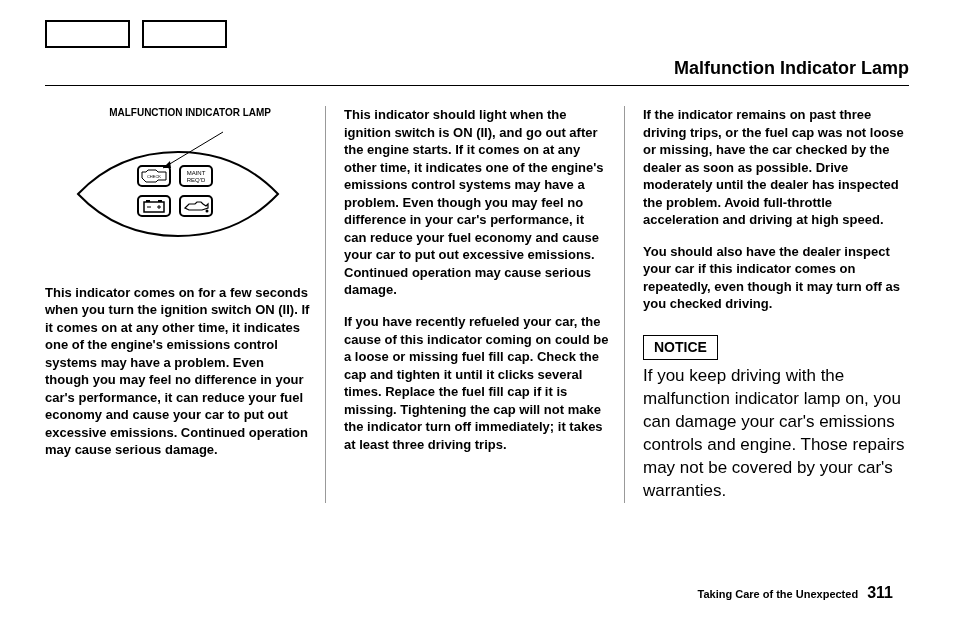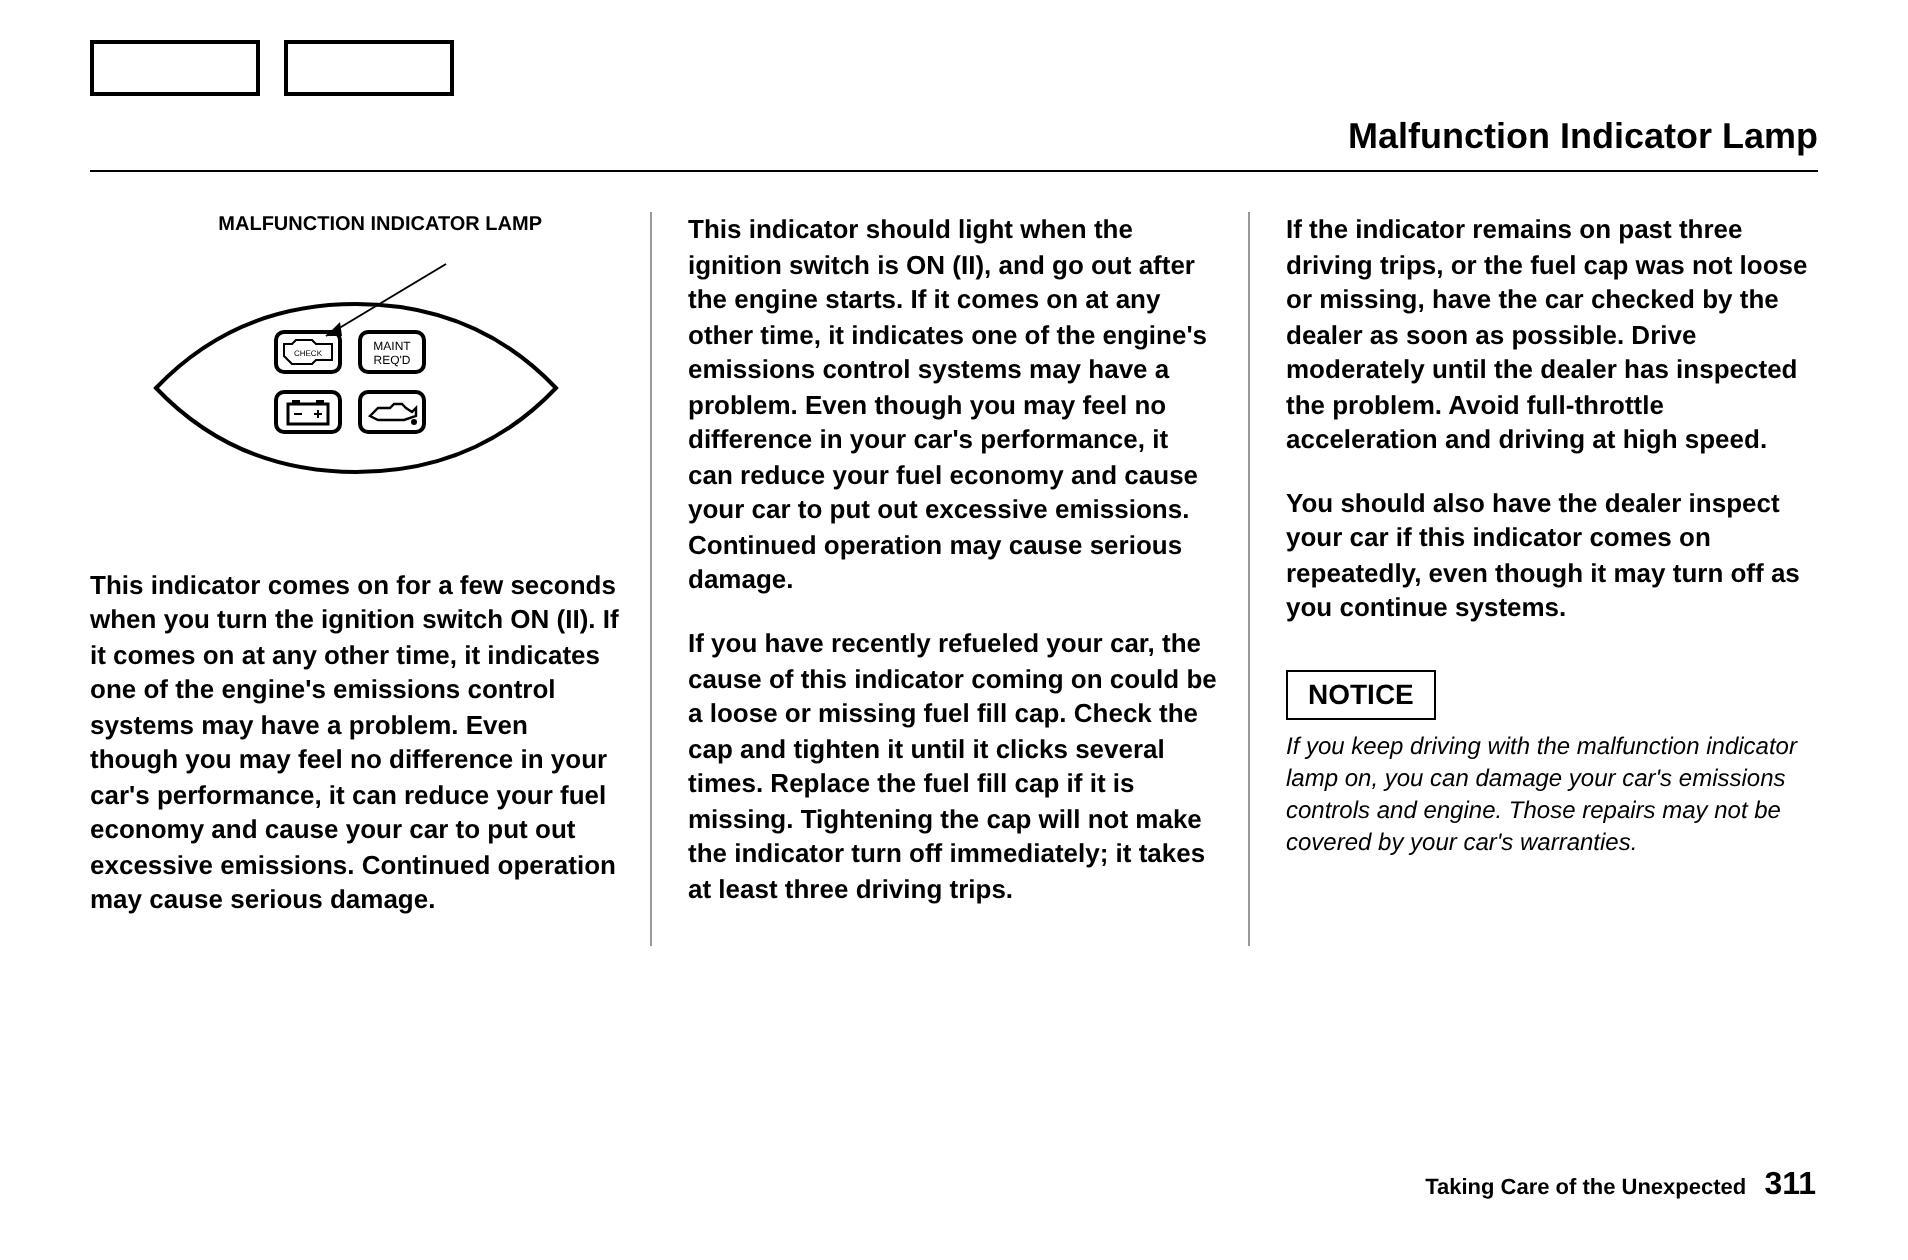--- a/index.html
+++ b/index.html
@@ -69,28 +69,27 @@
     .notice-box {
       border: 1.5px solid black;
       display: inline-block;
       padding: 2px 10px;
       font-weight: bold;
       font-size: 14px;
       margin-top: 8px;
       margin-bottom: 5px;
     }
     .notice-text {
-      font-style: italic;
-      font-size: 12px;
+      font-size: 17px;
       line-height: 1.35;
     }
     .footer {
       position: absolute;
       bottom: 28px;
-      right: 46px;
+      right: 61px;
       font-size: 11px;
       font-weight: bold;
     }
     .footer .pagenum {
       font-size: 16px;
       font-weight: bold;
       margin-left: 6px;
     }
   </style>
 </head>
@@ -145,21 +144,21 @@
     <div class="para">This indicator comes on for a few seconds when you turn the ignition switch ON (II). If it comes on at any other time, it indicates one of the engine's emissions control systems may have a problem. Even though you may feel no difference in your car's performance, it can reduce your fuel economy and cause your car to put out excessive emissions. Continued operation may cause serious damage.</div>
   </div>
 
   <div class="column col2">
     <div class="para">This indicator should light when the ignition switch is ON (II), and go out after the engine starts. If it comes on at any other time, it indicates one of the engine's emissions control systems may have a problem. Even though you may feel no difference in your car's performance, it can reduce your fuel economy and cause your car to put out excessive emissions. Continued operation may cause serious damage.</div>
     <div class="para">If you have recently refueled your car, the cause of this indicator coming on could be a loose or missing fuel fill cap. Check the cap and tighten it until it clicks several times. Replace the fuel fill cap if it is missing. Tightening the cap will not make the indicator turn off immediately; it takes at least three driving trips.</div>
   </div>
 
   <div class="column col3">
     <div class="para">If the indicator remains on past three driving trips, or the fuel cap was not loose or missing, have the car checked by the dealer as soon as possible. Drive moderately until the dealer has inspected the problem. Avoid full-throttle acceleration and driving at high speed.</div>
-    <div class="para">You should also have the dealer inspect your car if this indicator comes on repeatedly, even though it may turn off as you continue systems.</div>
+    <div class="para">You should also have the dealer inspect your car if this indicator comes on repeatedly, even though it may turn off as you checked driving.</div>
     <div class="notice-box">NOTICE</div>
     <div class="notice-text">If you keep driving with the malfunction indicator lamp on, you can damage your car's emissions controls and engine. Those repairs may not be covered by your car's warranties.</div>
   </div>
 
 </div>
 
 <div class="footer">
   <span>Taking Care of the Unexpected</span>
   <span class="pagenum">311</span>
 </div>

